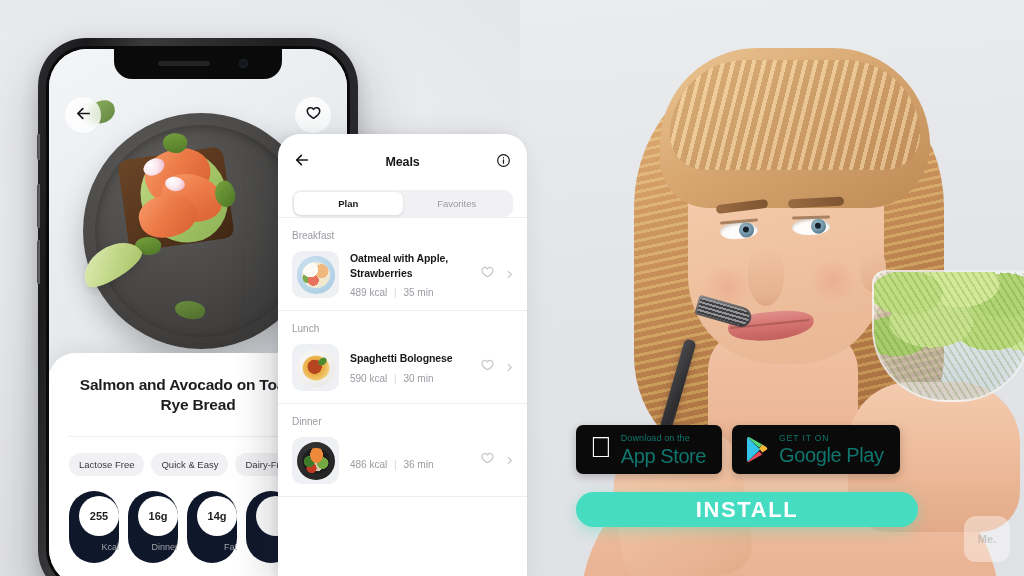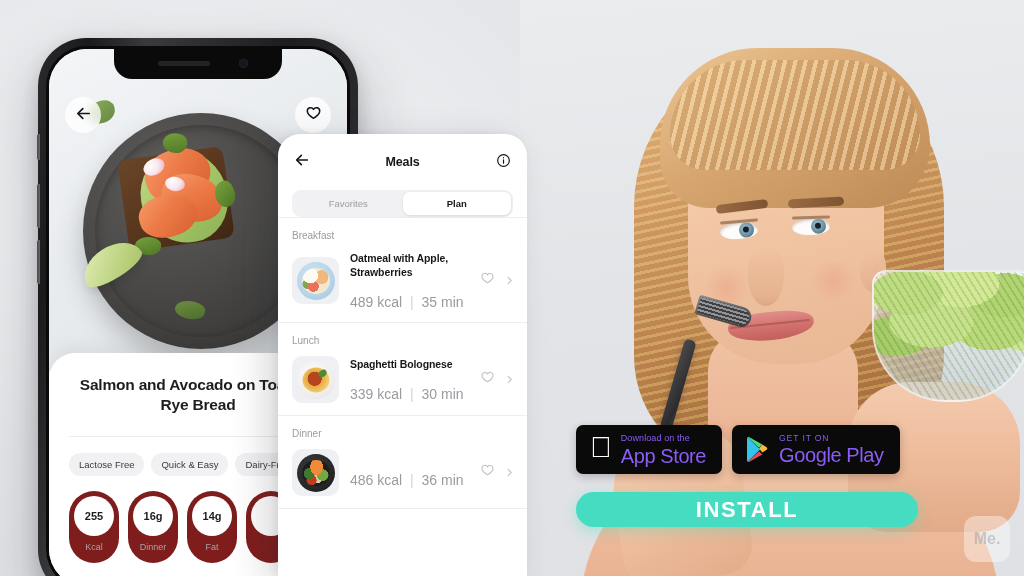--- a/index.html
+++ b/index.html
@@ -150,22 +150,22 @@
     line-height:1.32; letter-spacing:-.2px;
   }
   .divider { height:1px; background:#ececee; margin:20px 2px 0; }
   .tags { display:flex; gap:7px; margin-top:16px; padding-left:2px; }
   .tag {
     background:#f1f1f3; color:#3a3a3e; font-size:9.5px;
     padding:6px 10px; border-radius:12px; white-space:nowrap;
   }
   .nutri { display:flex; gap:9px; margin-top:15px; padding-left:2px; }
   .nut {
-    width:50px; height:72px; border-radius:25px; background:#7f1d1d;
-    display:flex; flex-direction:column; align-items:center;
+    width:50px; height:72px; border-radius:25px; background:#0f172a;
+    display:flex; flex-direction:column; align-items:flex-end;
     padding-top:5px; flex:none;
   }
   .nut-circle {
     width:40px; height:40px; border-radius:50%; background:#fff;
     display:flex; align-items:center; justify-content:center;
     font-size:11px; font-weight:700; color:#1d1d20;
   }
   .nut-label { font-size:9px; color:#a3a3a9; margin-top:6px; }
 
   
@@ -239,21 +239,21 @@
       radial-gradient(circle at 74% 58%, #74a841 0 22%, transparent 23%),
       radial-gradient(circle at 34% 78%, #c23a22 0 18%, transparent 19%),
       radial-gradient(circle at 56% 70%, #d9cdae 0 20%, transparent 21%),
       #1e1e1e; }
 
   .meal-txt { flex:1; min-width:0; }
   .meal-name {
     font-size:10.5px; font-weight:700; color:#18181b; line-height:1.34;
     letter-spacing:-.1px;
   }
-  .meal-meta { font-size:14px; color:#9a9aa1; margin-top:15px; }
+  .meal-meta { font-size:10px; color:#9a9aa1; margin-top:7px; }
   .meal-meta .sep { color:#d5d5d9; margin:0 4px; }
   .meal-acts { display:flex; align-items:center; gap:9px; flex:none; }
 
   
   .photo { position:absolute; left:520px; top:0; width:504px; height:576px; overflow:hidden; }
   .neck {
     position:absolute; left:188px; top:330px; width:150px; height:180px;
     background:linear-gradient(180deg,#f0c3a4 0%,#ebb595 60%,#e0a888 100%);
     border-radius:40px 40px 0 0;
   }
@@ -392,41 +392,41 @@
     background:repeating-linear-gradient(58deg, rgba(90,140,50,.20) 0 2px, rgba(255,255,255,.10) 2px 6px);
   }
 
   
   .badges { position:absolute; left:576px; top:425px; display:flex; gap:10px; }
   .badge {
     height:49px; background:#0a0a0a; border-radius:7px;
     display:flex; align-items:center; gap:9px; padding:0 16px 0 14px;
     box-shadow:0 3px 10px rgba(0,0,0,.22);
   }
-  .badge-txt { color:#8b5cf6; line-height:1; }
+  .badge-txt { color:#0f766e; line-height:1; }
   .badge-top { font-size:9px; letter-spacing:.1px; margin-bottom:3px; }
   .badge-top.caps { font-size:8.5px; letter-spacing:.9px; }
   .badge-main { font-size:20px; font-weight:400; letter-spacing:-.4px; }
   .apple-glyph { font-size:29px; color:#fff; line-height:0.8; margin-top:-3px; }
   .gp-icon { width:24px; height:27px; position:relative; }
   .gp-icon svg { display:block; }
 
   .install {
     position:absolute; left:576px; top:492px; width:342px; height:35px;
     background:#45dcc2; border-radius:25px;
     display:flex; align-items:center; justify-content:center;
     color:#fff; font-size:22px; font-weight:700; letter-spacing:1.6px;
     box-shadow:0 4px 14px rgba(69,220,194,.38);
   }
 
   .melogo {
     position:absolute; right:14px; bottom:14px; width:46px; height:46px;
     border-radius:12px; background:rgba(255,255,255,.40);
     display:flex; align-items:center; justify-content:center;
-    color:rgba(150,152,158,.45); font-size:16px; font-weight:700;
+    color:rgba(150,152,158,.45); font-size:11px; font-weight:700;
   }
 </style>
 </head>
 <body>
 
 <div class="bg"></div>
 <div class="bg-right"></div>
 
 <div class="phone">
   <div class="side-btn sb1"></div>
@@ -522,22 +522,22 @@
     <span class="c2-info">
       <svg width="15" height="15" viewBox="0 0 24 24" fill="none" stroke="#16161a" stroke-width="1.9" stroke-linecap="round">
         <circle cx="12" cy="12" r="9.3"></circle>
           <line x1="12" y1="11" x2="12" y2="16.4"></line>
           <circle cx="12" cy="7.6" r="1.05" fill="#16161a" stroke="none"></circle>
       </svg>
     </span>
   </div>
 
   <div class="seg">
+    <div class="seg-item active">Plan</div>
     <div class="seg-item">Favorites</div>
-    <div class="seg-item active">Plan</div>
   </div>
 
   <div class="hr"></div>
 
   <div class="grp-label">Breakfast</div>
   <div class="meal-row">
     <div class="thumb t1">
       <div class="plate-s"></div>
         <div class="food"></div>
     </div>
@@ -567,21 +567,21 @@
   <div class="grp-label">Lunch</div>
   <div class="meal-row">
     <div class="thumb t2">
       <div class="plate-s"></div>
         <div class="food"></div>
         <div class="leaf"></div>
     </div>
     <div class="meal-txt">
       <div class="meal-name">Spaghetti Bolognese</div>
       <div class="meal-meta">
-        <span>339 kcal</span>
+        <span>590 kcal</span>
         <span class="sep">|</span>
         <span>30 min</span>
       </div>
     </div>
     <div class="meal-acts">
       <span>
         <svg width="15" height="15" viewBox="0 0 24 24" fill="none" stroke="#c4c4ca" stroke-width="1.9" stroke-linecap="round" stroke-linejoin="round">
           <path d="M20.8 8.6c0 5-8.8 10.2-8.8 10.2S3.2 13.6 3.2 8.6a4.7 4.7 0 0 1 8.8-2.4 4.7 4.7 0 0 1 8.8 2.4z"></path>
         </svg>
       </span>

